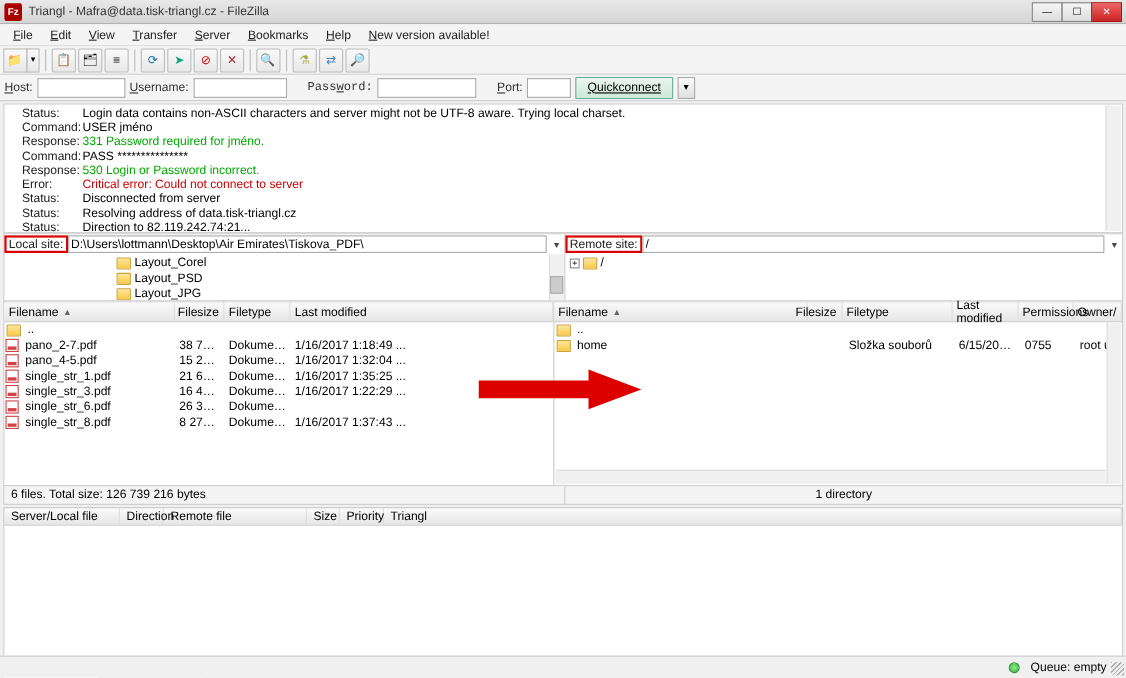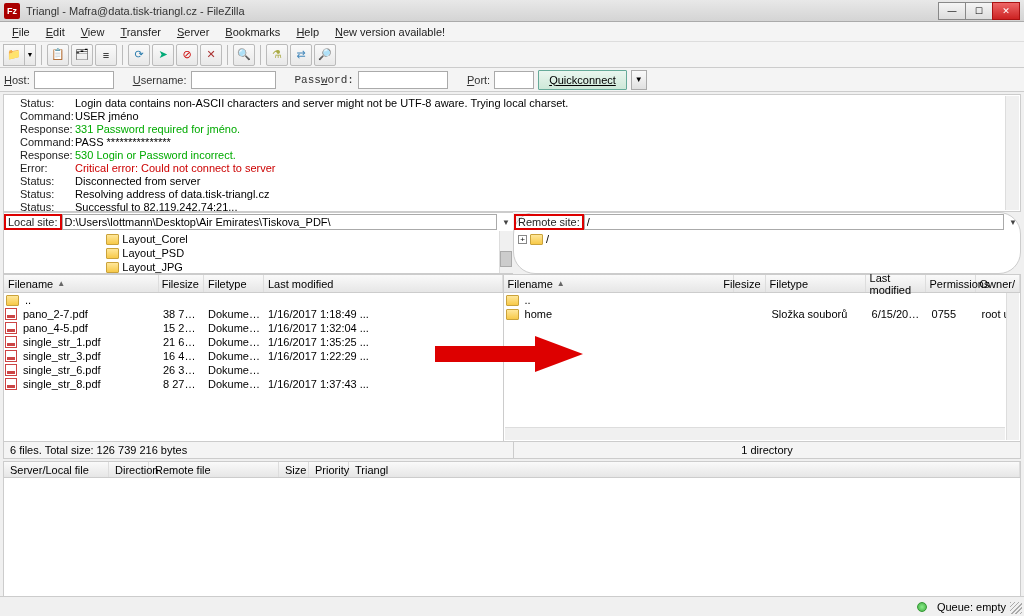--- a/index.html
+++ b/index.html
@@ -43,21 +43,21 @@
 .log .lbl { width: 55px; color: #222; }
 .log .msg {}
 .log .green { color: #0a0; }
 .log .red { color: #c00; }
 .log .scrollbit { position:absolute; right:1px; top:1px; bottom:1px; width:14px; background:#f0f0f0; border-left:1px solid #ddd;}
 
 
 .sitesrow { display: flex; height: 62px; margin: 0 3px; }
 .pane { border: 1px solid #ccc; background: #fff; display: flex; flex-direction: column; }
 .pane.left { width: 510px; border-right: none; }
-.pane.right { flex: 1; border-radius: 22px; }
+.pane.right { flex: 1; }
 .sitebar { display: flex; align-items: center; height: 18px; }
 .sitebar .lbl { color: #222; padding: 0 2px; text-align: right; }
 .sitebar .lbl.redbox { border: 2px solid #d00; padding: 0 2px; }
 .sitebar input { flex: 1; font-size: 11px; border: 1px solid #aaa; height: 16px; padding: 0 2px; margin-right: 2px; }
 .sitebar .cbodrop { width: 14px; font-size: 8px; text-align: center; cursor: pointer; color: #444; }
 .tree { flex: 1; padding: 1px 4px; overflow: hidden; font-size: 11px; position: relative; }
 .tree .trow { display: flex; align-items: center; height: 14px; }
 .tree .foldericon { width: 13px; height: 11px; background: linear-gradient(#ffe79a,#f7c948); border: 1px solid #caa23a; border-radius: 1px; margin-right: 3px; }
 .tree .tline { color: #888; font-family: monospace; font-size: 10px; margin-right: 2px; }
 .tree .exp { width: 9px; height: 9px; border: 1px solid #888; background: #fff; font-size: 8px; line-height: 7px; text-align: center; margin-right: 3px; cursor: pointer; }
@@ -147,21 +147,21 @@
   <div class="tbtn" style="color:#48b;">🔍</div>
   <div class="sep"></div>
   <div class="tbtn" style="color:#aa4;">⚗</div>
   <div class="tbtn" style="color:#48b;">⇄</div>
   <div class="tbtn" style="color:#c80;">🔎</div>
 </div>
 
 <div class="qcrow">
   <label><span class="ul">H</span>ost:</label>
   <input class="host" style="">
-  <label style="margin-left:15px;"><span class="ul">U</span>sername:</label>
+  <label style=""><span class="ul">U</span>sername:</label>
   <input class="user" style="">
   <label style="margin-left:15px;font-family:Liberation Mono, monospace;">Pass<span class="ul">w</span>ord:</label>
   <input class="pass" type="password" style="">
   <label style="margin-left:15px;"><span class="ul">P</span>ort:</label>
   <input class="port" style="">
   <button class="qbtn">Quickconnect</button>
   <button class="dropbtn">▼</button>
 </div>
 
 <div class="log" id="log">
@@ -192,21 +192,21 @@
     <div class="lrow">
       <span class="lbl">Status:</span>
       <span class="msg ">Disconnected from server</span>
     </div>
     <div class="lrow">
       <span class="lbl">Status:</span>
       <span class="msg ">Resolving address of data.tisk-triangl.cz</span>
     </div>
     <div class="lrow">
       <span class="lbl">Status:</span>
-      <span class="msg ">Successful to 82.119.242.74:21...</span>
+      <span class="msg ">Direction to 82.119.242.74:21...</span>
     </div>
   <div class="scrollbit"></div>
 </div>
 
 <div class="sitesrow">
   <div class="pane left">
     <div class="sitebar">
       <span class="lbl redbox">Local site:</span>
       <input value="D:\Users\lottmann\Desktop\Air Emirates\Tiskova_PDF\" style="">
       <span class="cbodrop">▼</span>

